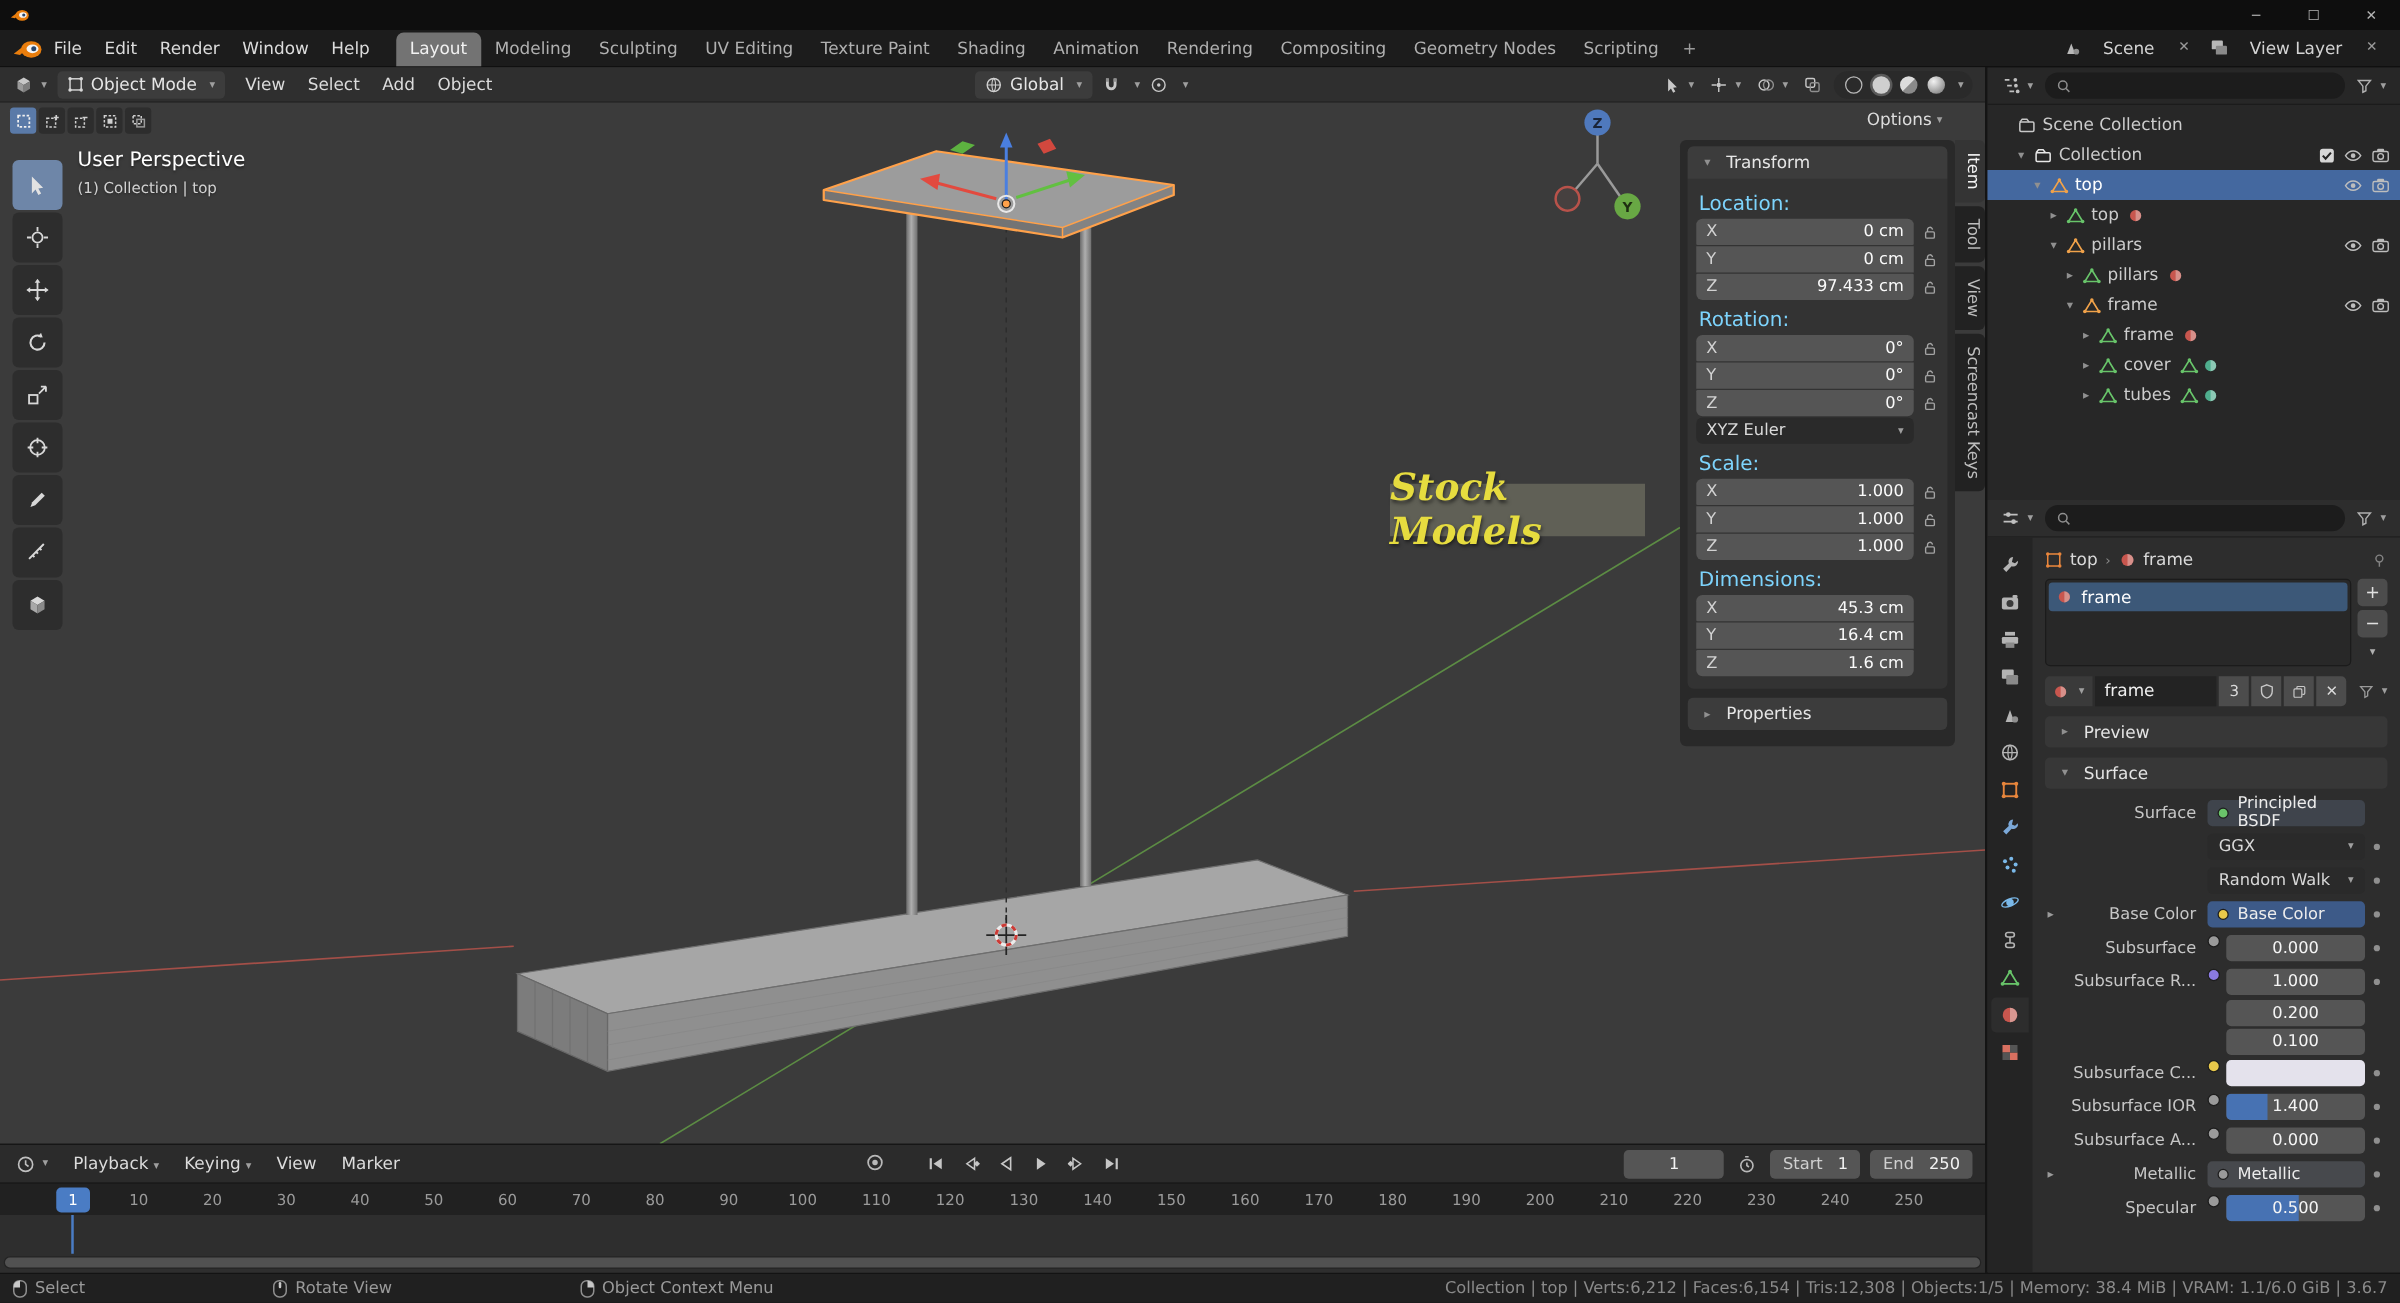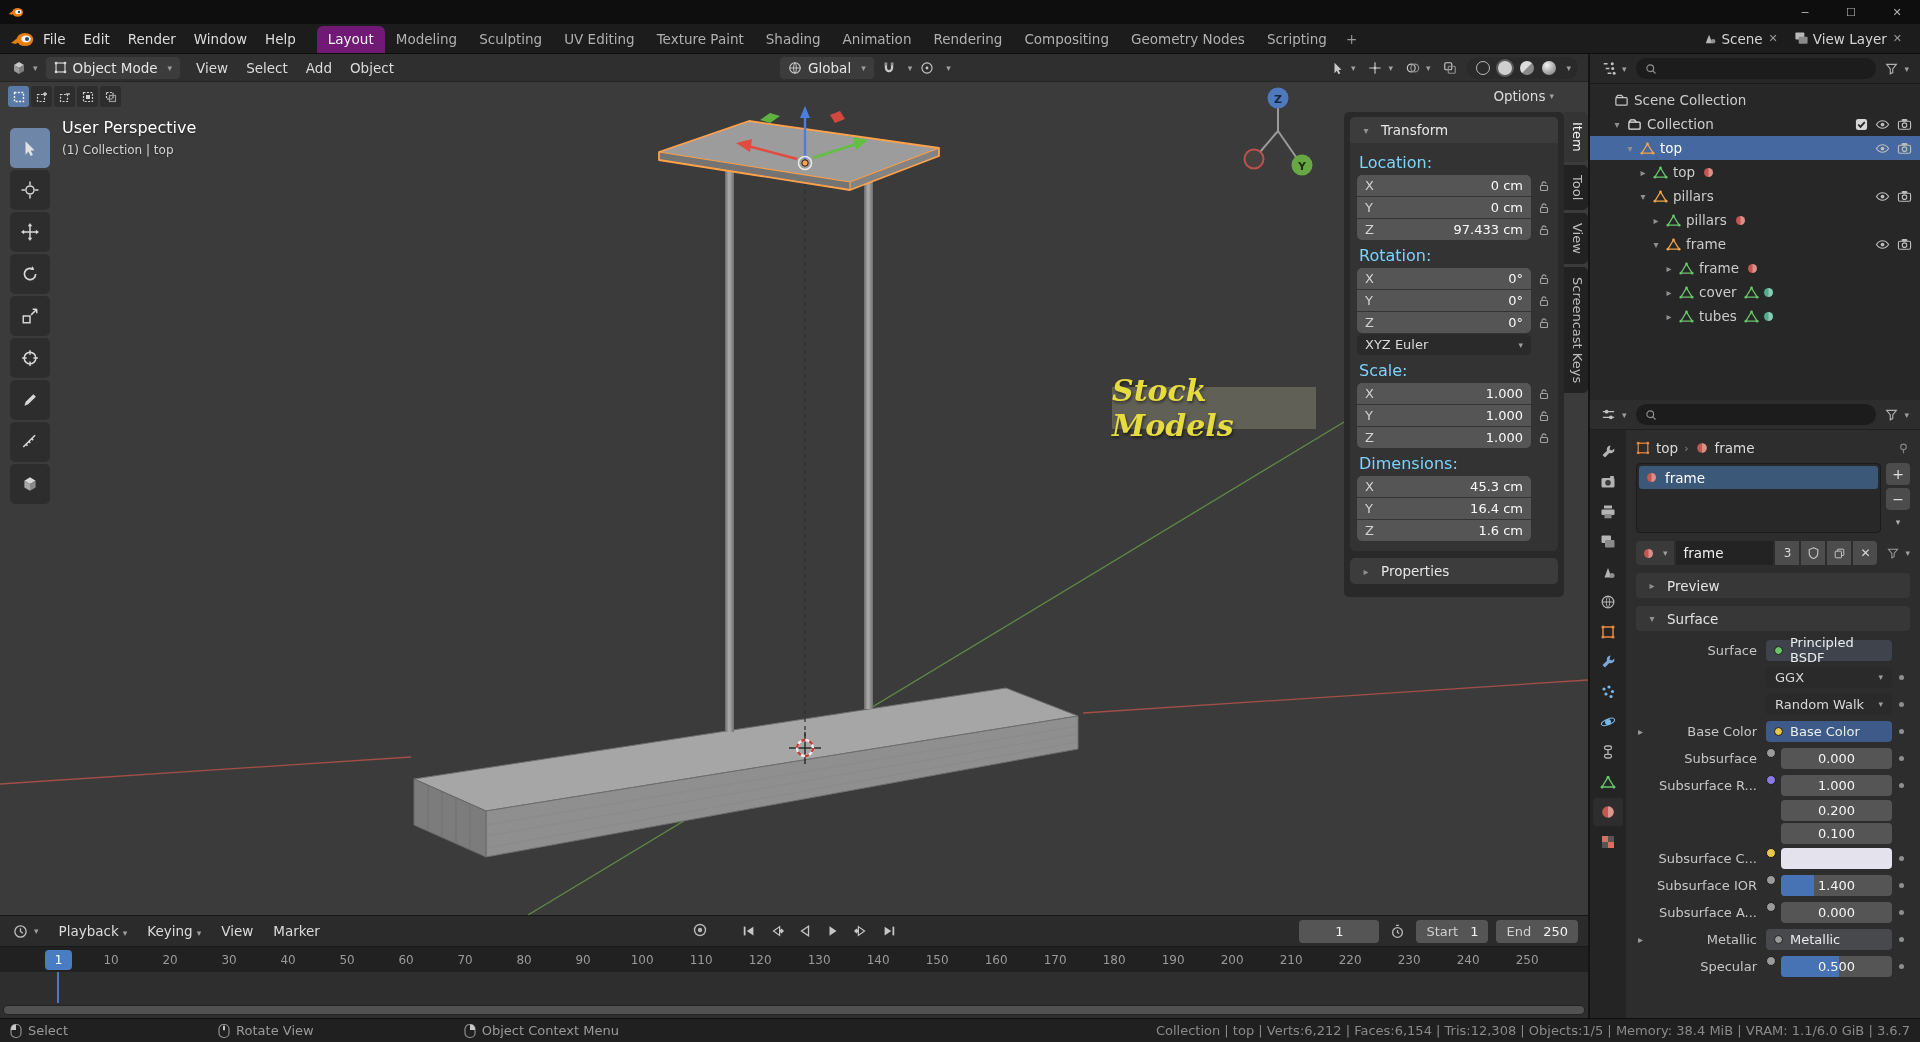--- a/index.html
+++ b/index.html
@@ -11,24 +11,24 @@
 #titlebar{height:24px;background:#0e0e0e;display:flex;align-items:center;gap:8px;padding-left:8px}
 #tb-title{font-size:13px;color:#8f8f8f;white-space:nowrap}
 #win-controls{margin-left:auto;display:flex;height:100%}
 .win-btn{width:46px;display:flex;align-items:center;justify-content:center;color:#b4b4b4;font-size:11px}
 
 #topbar{height:30px;background:#1c1c1c;border-bottom:1px solid #0d0d0d;display:flex;align-items:center;padding:0 10px}
 #tb-menus{display:flex}
 .menu-item{padding:3px 9px;border-radius:4px;font-size:13.5px;color:#dcdcdc;white-space:nowrap}
 #workspaces{display:flex;align-self:flex-end;margin-left:12px}
 .ws-tab{padding:5px 11px 6px;font-size:13.5px;color:#b0b0b0;border-radius:6px 6px 0 0;white-space:nowrap}
-.ws-tab.active{background:#701a75;color:#f2f2f2}
+.ws-tab.active{background:#737373;color:#f2f2f2}
 .ws-tab.plus{color:#9a9a9a;padding:5px 8px 6px}
 #topbar-right{margin-left:auto;display:flex;align-items:center;gap:16px;padding-right:8px}
-.tb-field{display:flex;align-items:center;gap:4px;color:#d4d4d4;font-size:13.5px}
+.tb-field{display:flex;gap:17px;color:#d4d4d4;font-size:13.5px}
 .tb-x{color:#9a9a9a;font-size:11px;margin-left:2px}
 
 #main{display:flex;height:964px}
 #left-col{width:1588px;display:flex;flex-direction:column}
 #right-col{flex:1;display:flex;flex-direction:column;border-left:2px solid #141414}
 
 #viewport{height:861px;display:flex;flex-direction:column;background:#3b3b3b}
 #vp-header{height:28px;background:#2f2f2f;border-bottom:1px solid #242424;display:flex;align-items:center;gap:5px;padding:0 8px;font-size:13.5px;flex:none}
 .vp-dd{display:flex;align-items:center;gap:6px;background:#3c3c3c;border-radius:4px;padding:3px 8px;color:#e6e6e6;white-space:nowrap}
 #vp-menus{display:flex;margin-left:2px}

